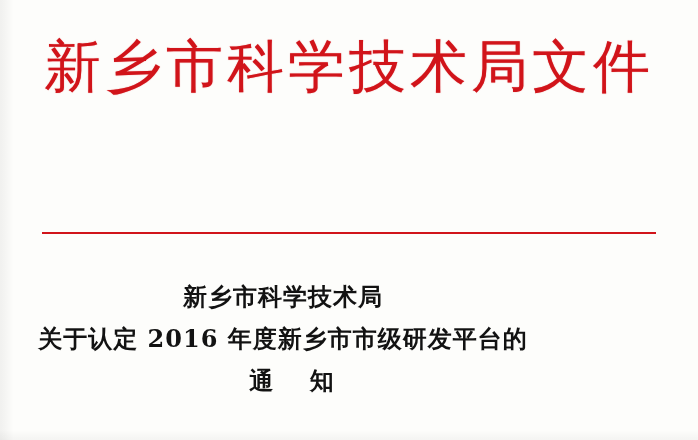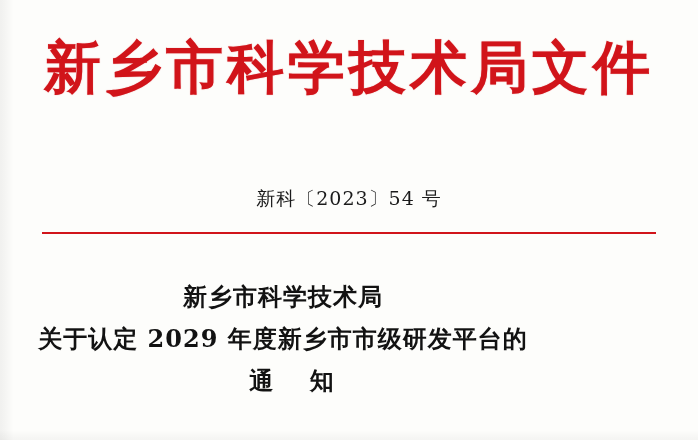--- a/index.html
+++ b/index.html
@@ -22,21 +22,21 @@
   }
   
   .masthead {
     position: absolute;
     top: 34px;
     left: 0;
     width: 698px;
     text-align: center;
     color: #d1141a;
     font-family: "DejaVu Serif", serif;
-    font-weight: bold;
+    font-weight: normal;
     font-size: 57px;
     letter-spacing: 4px;
     line-height: 1.15;
     white-space: nowrap;
     text-shadow: 0 0 1px rgba(209,20,26,0.55);
   }
   
   .doc-number {
     position: absolute;
     top: 186px;
@@ -98,25 +98,24 @@
 </style>
 </head>
 <body>
 
 <div class="page">
 
   <div class="scan-edge-left"></div>
 
   <div class="masthead">新乡市科学技术局文件</div>
 
-  <div class="doc-number">新科〔2023〕54 号</div>
 
   <div class="red-rule"></div>
 
   <div class="title-block">
     <span class="title-line">新乡市科学技术局</span>
-    <span class="title-line">关于认定 2029 年度新乡市市级研发平台的</span>
+    <span class="title-line">关于认定 2016 年度新乡市市级研发平台的</span>
     <span class="title-line spaced">通  知</span>
   </div>
 
   <div class="scan-edge-bottom"></div>
 
 </div>
 
 </body></html>

